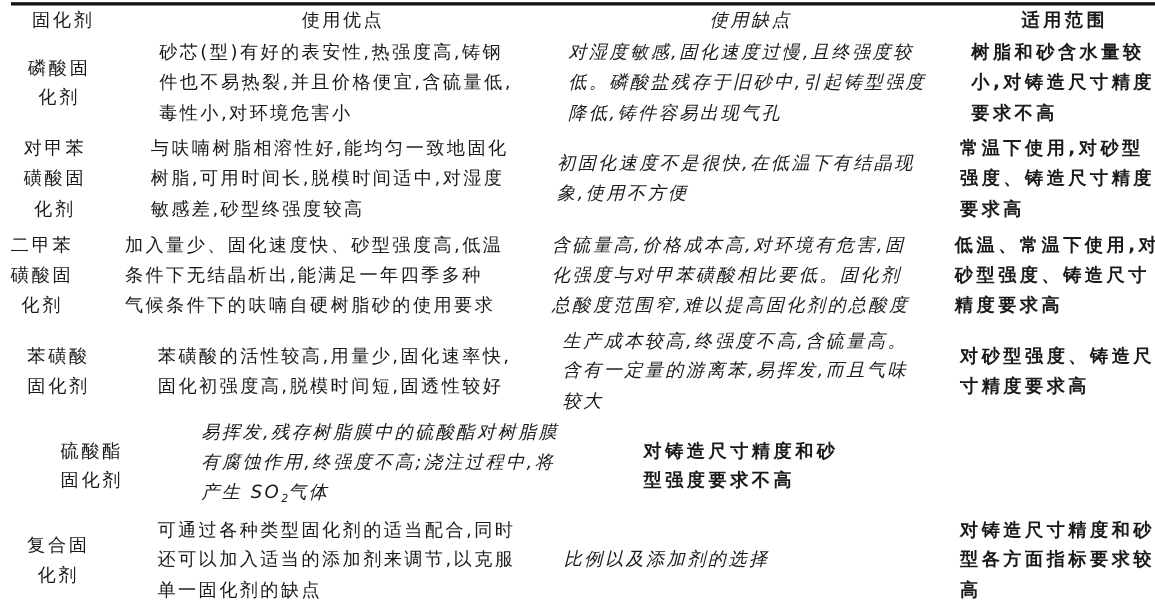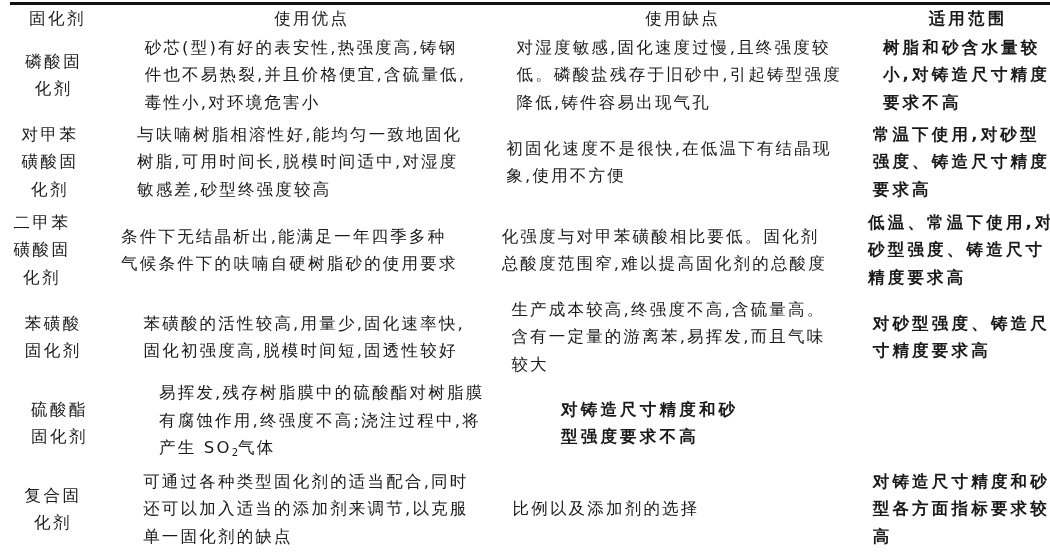--- a/index.html
+++ b/index.html
@@ -46,20 +46,21 @@
       padding-left: 4px;
       letter-spacing: 2.5px;
     }
     .c-pro {
       width: 373px;
       padding-left: 8px;
     }
     .c-con {
       width: 372px;
       padding-left: 11px;
+      font-style: italic;
     }
     .c-scope {
       width: 190px;
       padding-left: 8px;
       letter-spacing: 3.2px;
       font-weight: bold;
     }
     .header .cell {
       text-align: center;
       line-height: 27px;
@@ -126,24 +127,26 @@
     </div>
   </div>
 
   <div class="row" style="height:88px;">
     <div class="cell c-name">
       <span class="line">二甲苯</span>
       <span class="line">磺酸固</span>
       <span class="line">化剂</span>
     </div>
     <div class="cell c-pro">
+      <span class="line">加入量少、固化速度快、砂型强度高,低温</span>
       <span class="line">条件下无结晶析出,能满足一年四季多种</span>
       <span class="line">气候条件下的呋喃自硬树脂砂的使用要求</span>
     </div>
     <div class="cell c-con">
+      <span class="line">含硫量高,价格成本高,对环境有危害,固</span>
       <span class="line">化强度与对甲苯磺酸相比要低。固化剂</span>
       <span class="line">总酸度范围窄,难以提高固化剂的总酸度</span>
     </div>
     <div class="cell c-scope">
       <span class="line">低温、常温下使用,对</span>
       <span class="line">砂型强度、铸造尺寸</span>
       <span class="line">精度要求高</span>
     </div>
   </div>
 
@@ -160,21 +163,21 @@
       <span class="line">生产成本较高,终强度不高,含硫量高。</span>
       <span class="line">含有一定量的游离苯,易挥发,而且气味</span>
       <span class="line">较大</span>
     </div>
     <div class="cell c-scope">
       <span class="line">对砂型强度、铸造尺</span>
       <span class="line">寸精度要求高</span>
     </div>
   </div>
 
-  <div class="row" style="height:86px;">
+  <div class="row" style="height:86px;padding-left:24px;">
     <div class="cell c-name">
       <span class="line">硫酸酯</span>
       <span class="line">固化剂</span>
     </div>
     <div class="cell c-con">
       <span class="line">易挥发,残存树脂膜中的硫酸酯对树脂膜</span>
       <span class="line">有腐蚀作用,终强度不高;浇注过程中,将</span>
       <span class="line"><span>产生 SO</span><span class="sub">2</span><span>气体</span></span>
     </div>
     <div class="cell c-scope">

